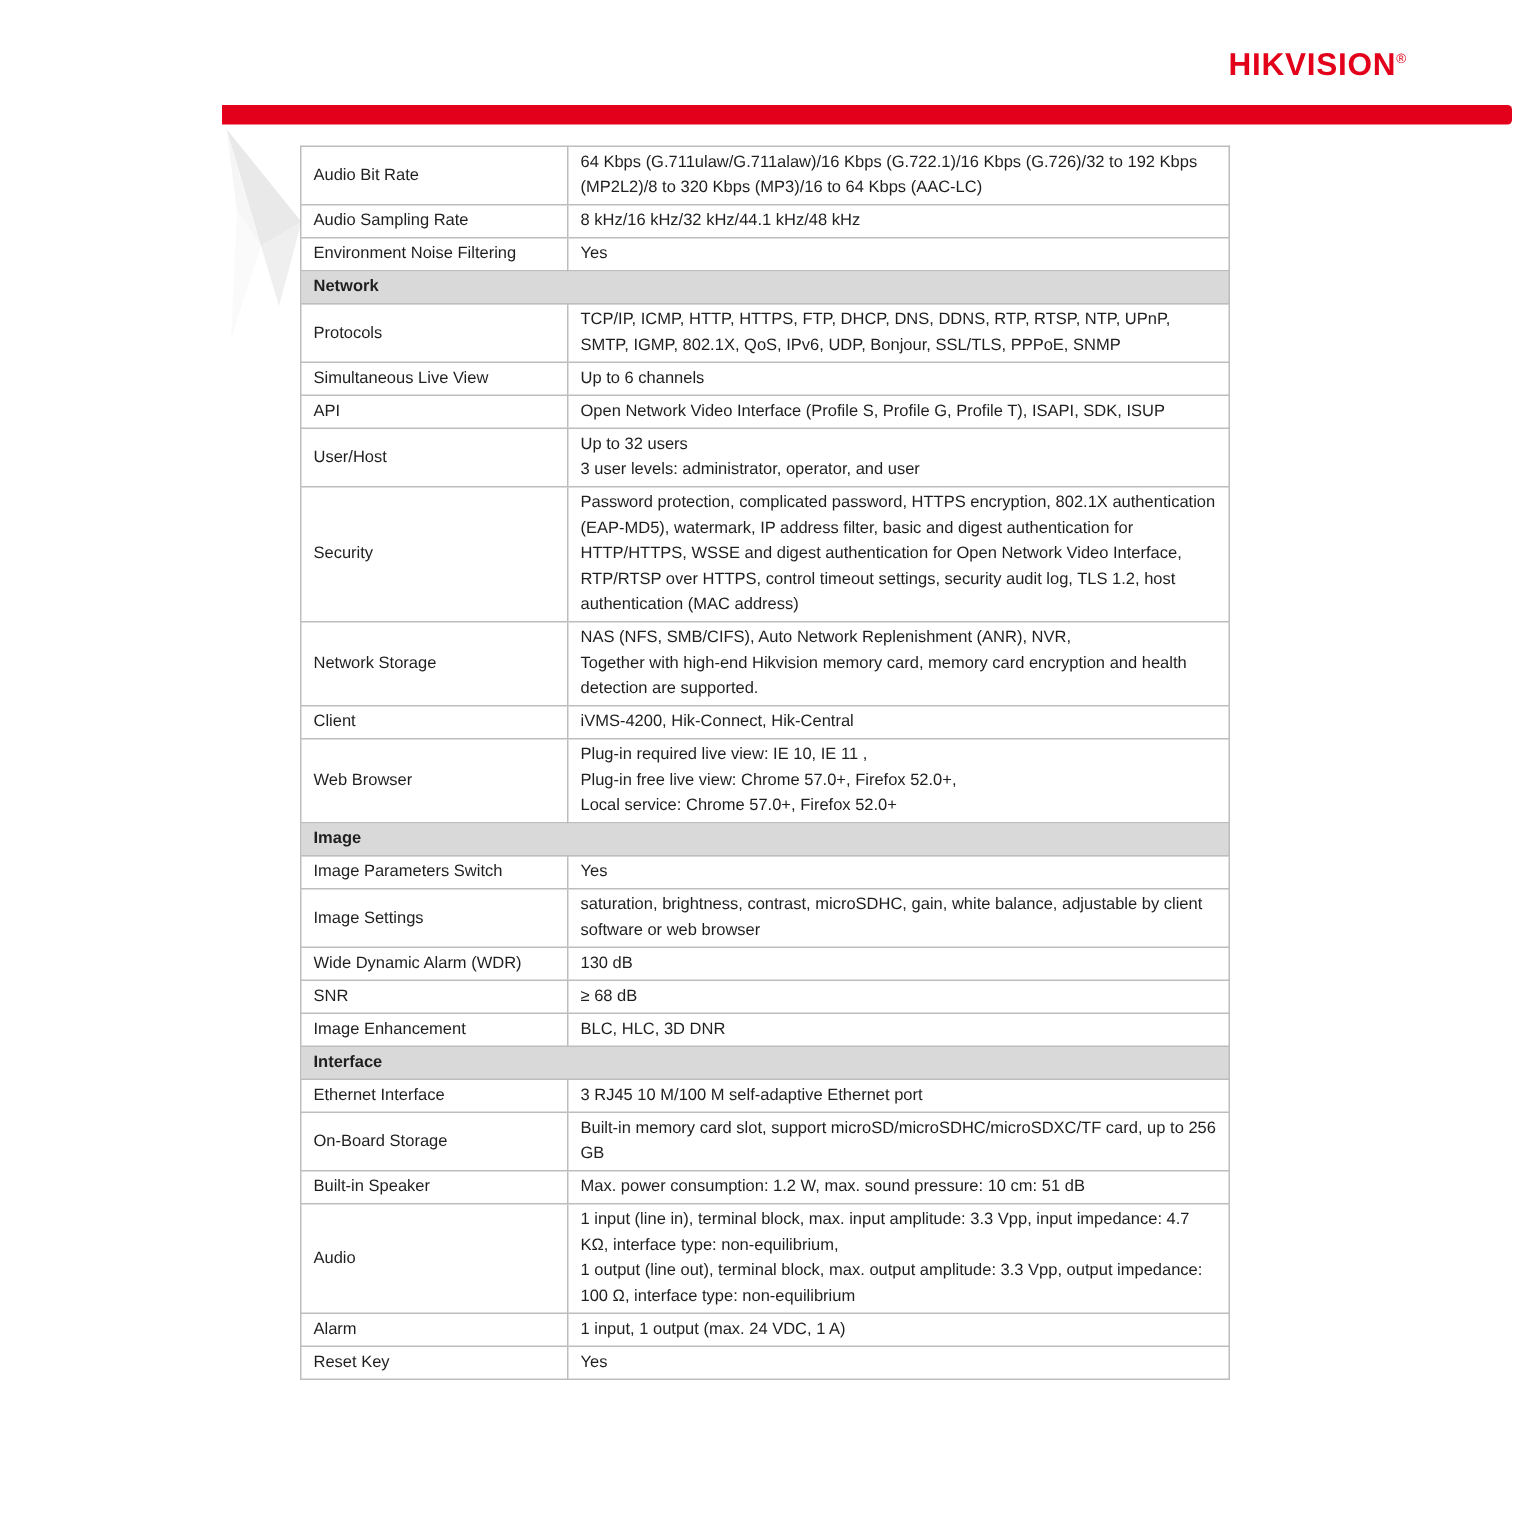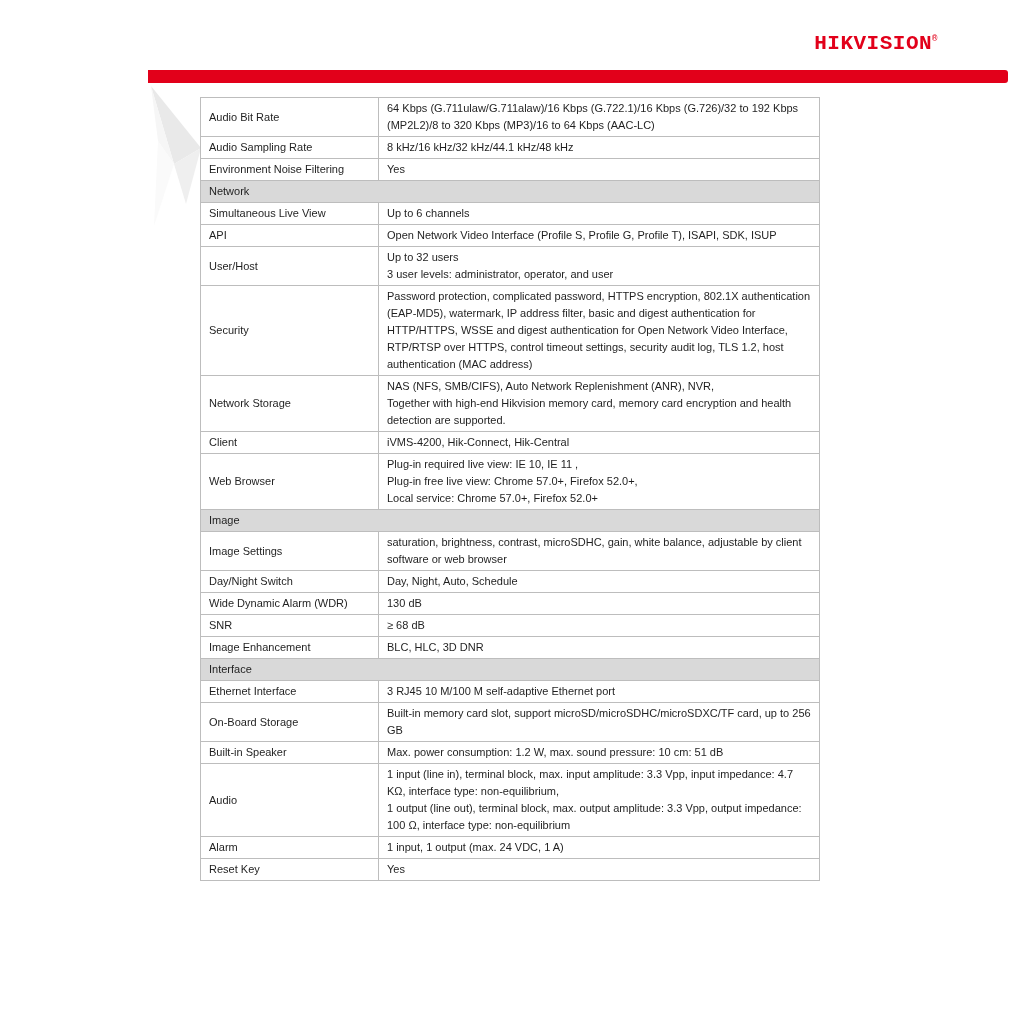--- a/index.html
+++ b/index.html
@@ -23,21 +23,20 @@
   }
   .logo{
     position:absolute;
     top:32px;
     right:86px;
     color:var(--accent);
     font-size:21px;
     font-weight:800;
     letter-spacing:0.5px;
     white-space:nowrap;
-    font-family:Liberation Mono, monospace;
   }
   .logo sup{
     font-size:9px;
     font-weight:400;
     vertical-align:super;
   }
   .red-bar{
     position:absolute;
     left:148px;
     top:70px;
@@ -69,21 +68,21 @@
     border:1px solid var(--border);
     padding:2px 8px;
     vertical-align:middle;
     word-wrap:break-word;
   }
   table.spec td.label-cell{
     width:178px;
   }
   table.spec tr.section-row td{
     background:var(--section-bg);
-    font-weight:400;
+    font-weight:700;
     padding:2px 8px;
   }
 </style>
 </head>
 <body>
 
 <div class="page">
 
   <div class="logo"><span>HIKVISION</span><sup>®</sup></div>
 
@@ -108,20 +107,24 @@
             <td class="value-cell">8 kHz/16 kHz/32 kHz/44.1 kHz/48 kHz</td>
           </tr>
           <tr>
             <td class="label-cell">Environment Noise Filtering</td>
             <td class="value-cell">Yes</td>
           </tr>
           <tr class="section-row">
             <td colspan="2">Network</td>
           </tr>
           <tr>
+            <td class="label-cell">Protocols</td>
+            <td class="value-cell">TCP/IP, ICMP, HTTP, HTTPS, FTP, DHCP, DNS, DDNS, RTP, RTSP, NTP, UPnP, SMTP, IGMP, 802.1X, QoS, IPv6, UDP, Bonjour, SSL/TLS, PPPoE, SNMP</td>
+          </tr>
+          <tr>
             <td class="label-cell">Simultaneous Live View</td>
             <td class="value-cell">Up to 6 channels</td>
           </tr>
           <tr>
             <td class="label-cell">API</td>
             <td class="value-cell">Open Network Video Interface (Profile S, Profile G, Profile T), ISAPI, SDK, ISUP</td>
           </tr>
           <tr>
             <td class="label-cell">User/Host</td>
             <td class="value-cell">
@@ -149,26 +152,26 @@
             <td class="value-cell">
               <div>Plug-in required live view: IE 10, IE 11 ,</div>
               <div>Plug-in free live view: Chrome 57.0+, Firefox 52.0+,</div>
               <div>Local service: Chrome 57.0+, Firefox 52.0+</div>
             </td>
           </tr>
           <tr class="section-row">
             <td colspan="2">Image</td>
           </tr>
           <tr>
+            <td class="label-cell">Image Parameters Switch</td>
+            <td class="value-cell">Yes</td>
+          </tr>
+          <tr>
             <td class="label-cell">Image Settings</td>
             <td class="value-cell">saturation, brightness, contrast, microSDHC, gain, white balance, adjustable by client software or web browser</td>
-          </tr>
-          <tr>
-            <td class="label-cell">Day/Night Switch</td>
-            <td class="value-cell">Day, Night, Auto, Schedule</td>
           </tr>
           <tr>
             <td class="label-cell">Wide Dynamic Alarm (WDR)</td>
             <td class="value-cell">130 dB</td>
           </tr>
           <tr>
             <td class="label-cell">SNR</td>
             <td class="value-cell">≥ 68 dB</td>
           </tr>
           <tr>

